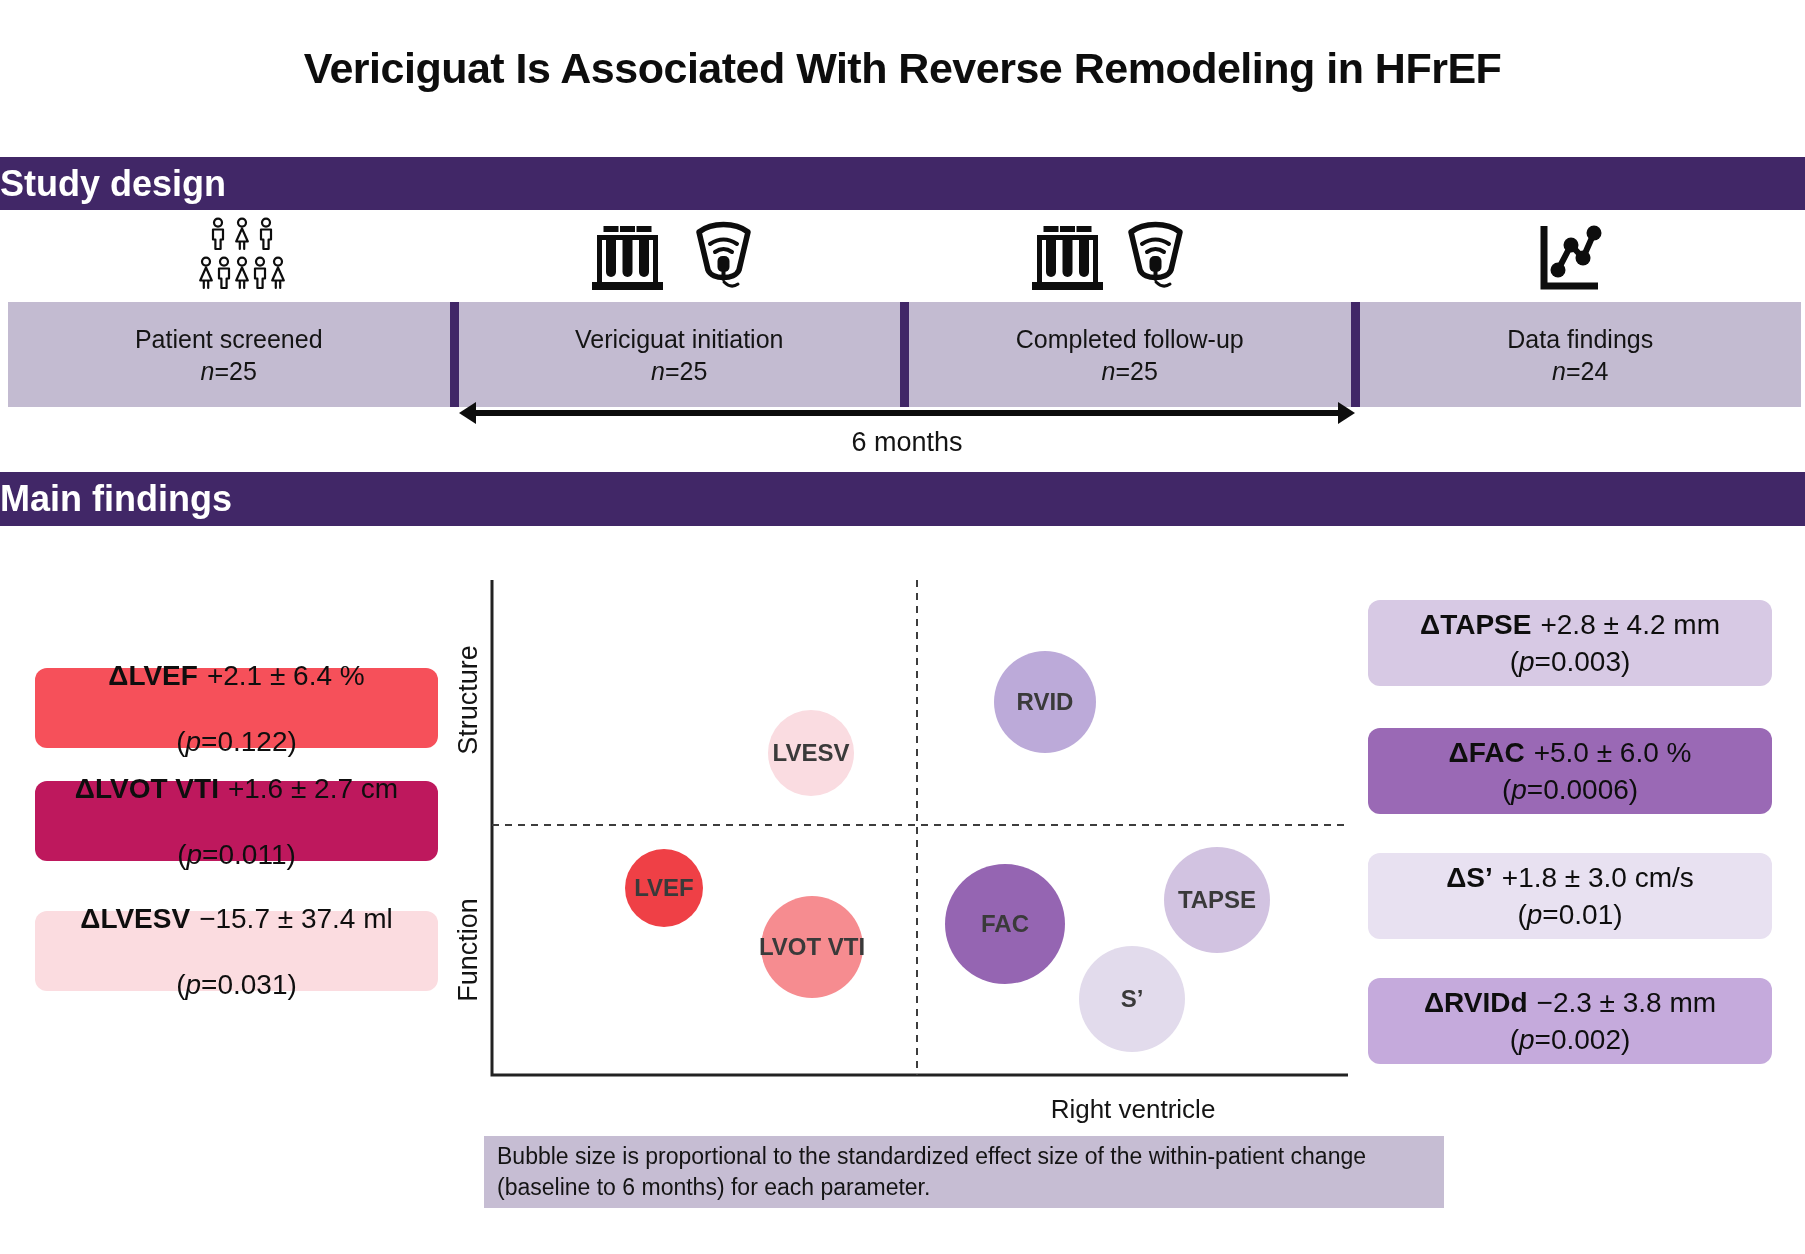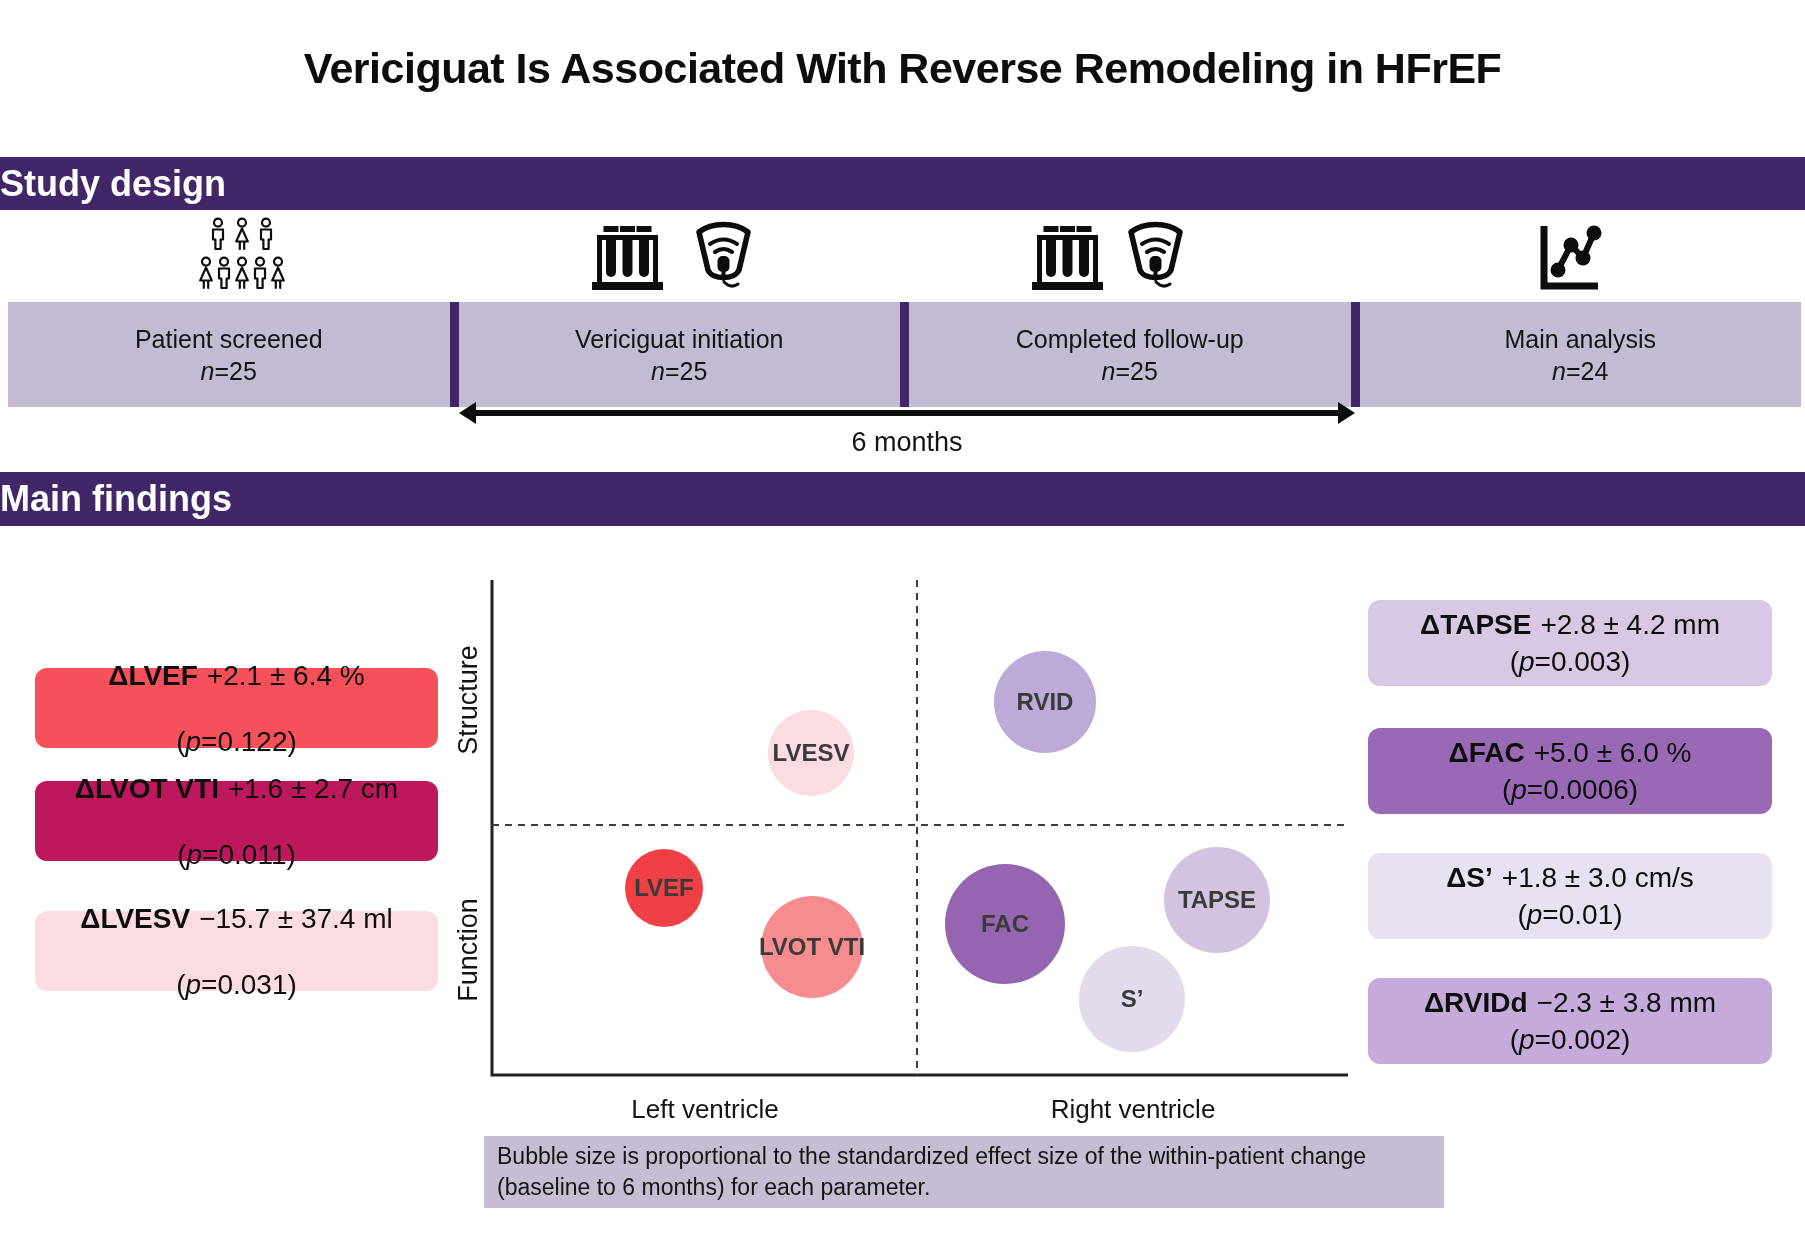--- a/index.html
+++ b/index.html
@@ -144,21 +144,21 @@
     </div>
     <div class="step">
       <div>Vericiguat initiation</div>
       <div><i>n</i><span>=25</span></div>
     </div>
     <div class="step">
       <div>Completed follow-up</div>
       <div><i>n</i><span>=25</span></div>
     </div>
     <div class="step">
-      <div>Main analysis</div>
+      <div>Data findings</div>
       <div><i>n</i><span>=24</span></div>
     </div>
   </div>
 
   <svg class="arrow-svg" viewBox="0 0 898 26">
     <line x1="14" y1="13" x2="884" y2="13" stroke="#0d0d0d" stroke-width="6"></line>
     <polygon points="18,2 18,24 1,13" fill="#0d0d0d"></polygon>
     <polygon points="880,2 880,24 897,13" fill="#0d0d0d"></polygon>
   </svg>
   <div class="six-months">6 months</div>
@@ -182,21 +182,20 @@
       <circle cx="585" cy="369" r="60" fill="#9565b2"></circle>
       <text x="585" y="369" dy="8" class="bubble-label">FAC</text>
       <circle cx="797" cy="345" r="53" fill="#d2c3e1"></circle>
       <text x="797" y="345" dy="8" class="bubble-label">TAPSE</text>
       <circle cx="712" cy="444" r="53" fill="#e2dbec"></circle>
       <text x="712" y="444" dy="8" class="bubble-label">S’</text>
     </svg>
 
   <div class="ylabel ylabel-structure">Structure</div>
   <div class="ylabel ylabel-function">Function</div>
-  <div class="xlabel xlabel-left">Left ventricle</div>
   <div class="xlabel xlabel-right">Right ventricle</div>
 
   <div class="stat stat-left" style="top: 668px; background: rgb(246, 80, 90);">
     <div><span class="nm">ΔLVEF</span><span class="val">+2.1 ± 6.4 %</span></div>
     <div><span>(</span><i>p</i><span>=0.122)</span></div>
   </div>
   <div class="stat stat-left" style="top: 781px; background: #be185d;">
     <div><span class="nm">ΔLVOT VTI</span><span class="val">+1.6 ± 2.7 cm</span></div>
     <div><span>(</span><i>p</i><span>=0.011)</span></div>
   </div>

